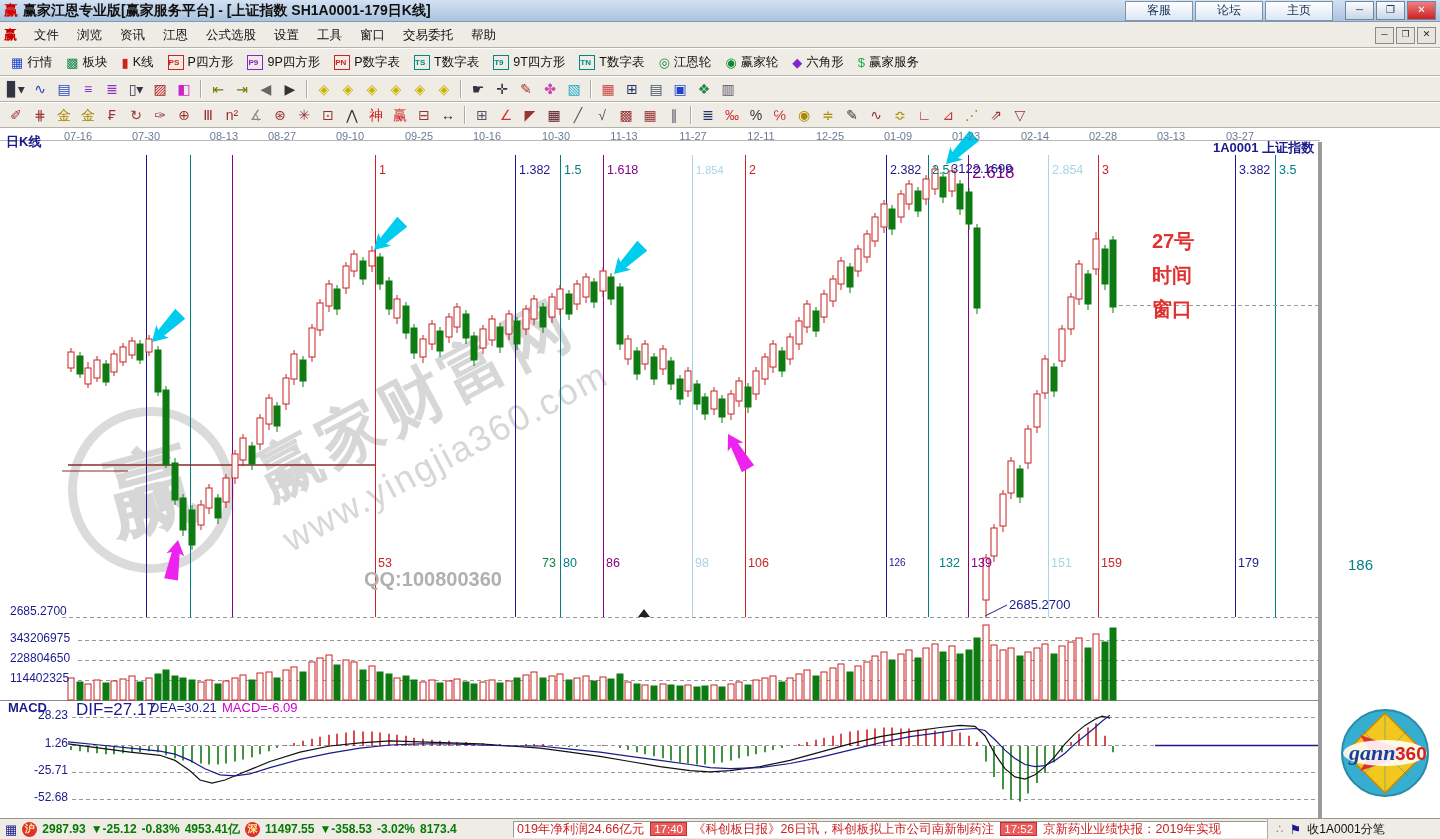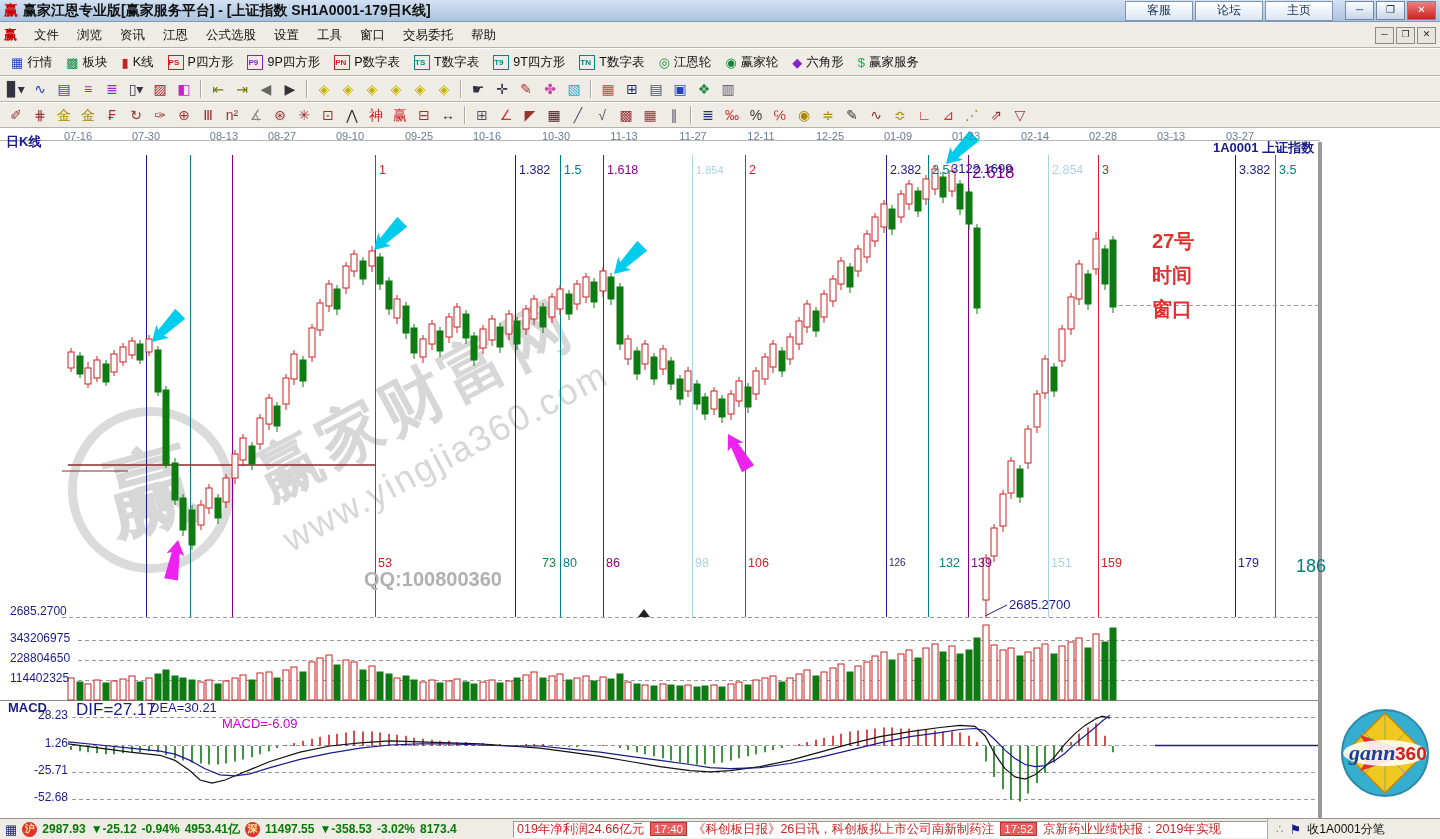--- a/index.html
+++ b/index.html
@@ -801,37 +801,37 @@
       <div class="ann" style="left: 931px; top: 428px; color: rgb(0, 128, 128); font-size: 12.5px; margin-left: 8px;">132</div>
       <div class="ann" style="left: 972px; top: 35px; color: rgb(136, 0, 136); font-size: 17px;">2.618</div>
       <div class="ann" style="left: 971px; top: 428px; color: rgb(136, 0, 136); font-size: 12.5px;">139</div>
       <div class="ann" style="left: 1052px; top: 35px; color: rgb(168, 212, 228); font-size: 12.5px;">2.854</div>
       <div class="ann" style="left: 1051px; top: 428px; color: rgb(168, 212, 228); font-size: 12.5px;">151</div>
       <div class="ann" style="left: 1102px; top: 35px; color: rgb(204, 34, 34); font-size: 12.5px;">3</div>
       <div class="ann" style="left: 1101px; top: 428px; color: rgb(204, 34, 34); font-size: 12.5px;">159</div>
       <div class="ann" style="left: 1239px; top: 35px; color: rgb(26, 26, 140); font-size: 12.5px;">3.382</div>
       <div class="ann" style="left: 1238px; top: 428px; color: rgb(26, 26, 140); font-size: 12.5px;">179</div>
       <div class="ann" style="left: 1279px; top: 35px; color: rgb(0, 128, 128); font-size: 12.5px;">3.5</div>
-      <div class="ann" style="left: 1296px; top: 428px; color: rgb(0, 128, 128); font-size: 18px;">186</div>
+      <div class="ann" style="left: 1348px; top: 428px; color: rgb(0, 128, 128); font-size: 15px;">186</div>
       <div class="ann" style="left: 6px; top: 6px; color: rgb(26, 26, 140); font-size: 13px; font-weight: bold;">日K线</div>
       <div class="ann" style="left: 1213px; top: 12px; color: rgb(26, 26, 140); font-size: 13px; font-weight: bold;">1A0001  上证指数</div>
       <div class="ann" style="left: 951px; top: 33px; color: rgb(26, 26, 140); font-size: 13px;">3122.1699</div>
       <div class="ann" style="left: 1009px; top: 469px; color: rgb(26, 26, 140); font-size: 13px;">2685.2700</div>
       <div class="ann" style="left: 10px; top: 476px; color: rgb(26, 26, 140); font-size: 12px;">2685.2700</div>
       <div class="ann" style="left: 10px; top: 503px; color: rgb(26, 26, 140); font-size: 12px;">343206975</div>
       <div class="ann" style="left: 10px; top: 523px; color: rgb(26, 26, 140); font-size: 12px;">228804650</div>
       <div class="ann" style="left: 10px; top: 543px; color: rgb(26, 26, 140); font-size: 12px;">114402325</div>
       <div class="ann" style="left: 1152px; top: 101px; color: rgb(224, 48, 48); font-size: 20px; font-weight: bold;">27号</div>
       <div class="ann" style="left: 1152px; top: 135px; color: rgb(224, 48, 48); font-size: 20px; font-weight: bold;">时间</div>
       <div class="ann" style="left: 1152px; top: 169px; color: rgb(224, 48, 48); font-size: 20px; font-weight: bold;">窗口</div>
       <div class="ann" style="left: 364px; top: 439px; color: rgb(176, 176, 176); font-size: 20px; font-weight: bold;">QQ:100800360</div>
       <div class="ann" style="left: 8px; top: 572px; color: rgb(26, 26, 140); font-size: 13px; font-weight: bold;">MACD</div>
       <div class="ann" style="left: 76px; top: 572px; color: rgb(26, 26, 140); font-size: 17px;">DIF=27.17</div>
       <div class="ann" style="left: 150px; top: 572px; color: rgb(26, 26, 140); font-size: 13px;">DEA=30.21</div>
-      <div class="ann" style="left: 222px; top: 572px; color: rgb(204, 0, 204); font-size: 13px; margin-top: 16px;">MACD=-6.09</div>
+      <div class="ann" style="left: 222px; top: 572px; color: rgb(204, 0, 204); font-size: 13px;">MACD=-6.09</div>
       <div class="ann ra" style="left: 24px; top: 580px; color: rgb(26, 26, 140); font-size: 12px;">28.23</div>
       <div class="ann ra" style="left: 24px; top: 608px; color: rgb(26, 26, 140); font-size: 12px;">1.26</div>
       <div class="ann ra" style="left: 24px; top: 635px; color: rgb(26, 26, 140); font-size: 12px;">-25.71</div>
       <div class="ann ra" style="left: 24px; top: 662px; color: rgb(26, 26, 140); font-size: 12px;">-52.68</div>
     </div>
 
   <svg class="abs" style="left:1338px;top:577px" width="94" height="94">
     <circle cx="47" cy="47" r="43" fill="#35aed0" stroke="#2a8aa8" stroke-width="2"></circle>
     <polygon points="47,7 87,47 47,87 7,47" fill="#f2c81e" stroke="#cc8800" stroke-width="1.5"></polygon>
     <polygon points="22,29 76,47 22,65 33,47" fill="#e23030"></polygon>
@@ -841,21 +841,21 @@
     <text x="57" y="54" font-size="19" font-weight="bold" fill="#d42020">360</text>
   </svg>
 </div>
 
 <div class="statusbar">
   <div class="sb-left">
     <span class="sb-icon">▦</span>
     <span class="badge-circ">沪</span>
     <span class="grn">2987.93</span>
     <span class="grn">▼-25.12</span>
-    <span class="grn">-0.94%</span>
+    <span class="grn">-0.83%</span>
     <span class="grn">4953.41亿</span>
     <span class="badge-circ">深</span>
     <span class="grn">11497.55</span>
     <span class="grn">▼-358.53</span>
     <span class="grn">-3.02%</span>
     <span class="grn">8173.4</span>
   </div>
   <div class="sb-ticker" id="ticker">
       <span class="tk-news">019年净利润24.66亿元</span>
       <span class="tk-time">17:40</span>

